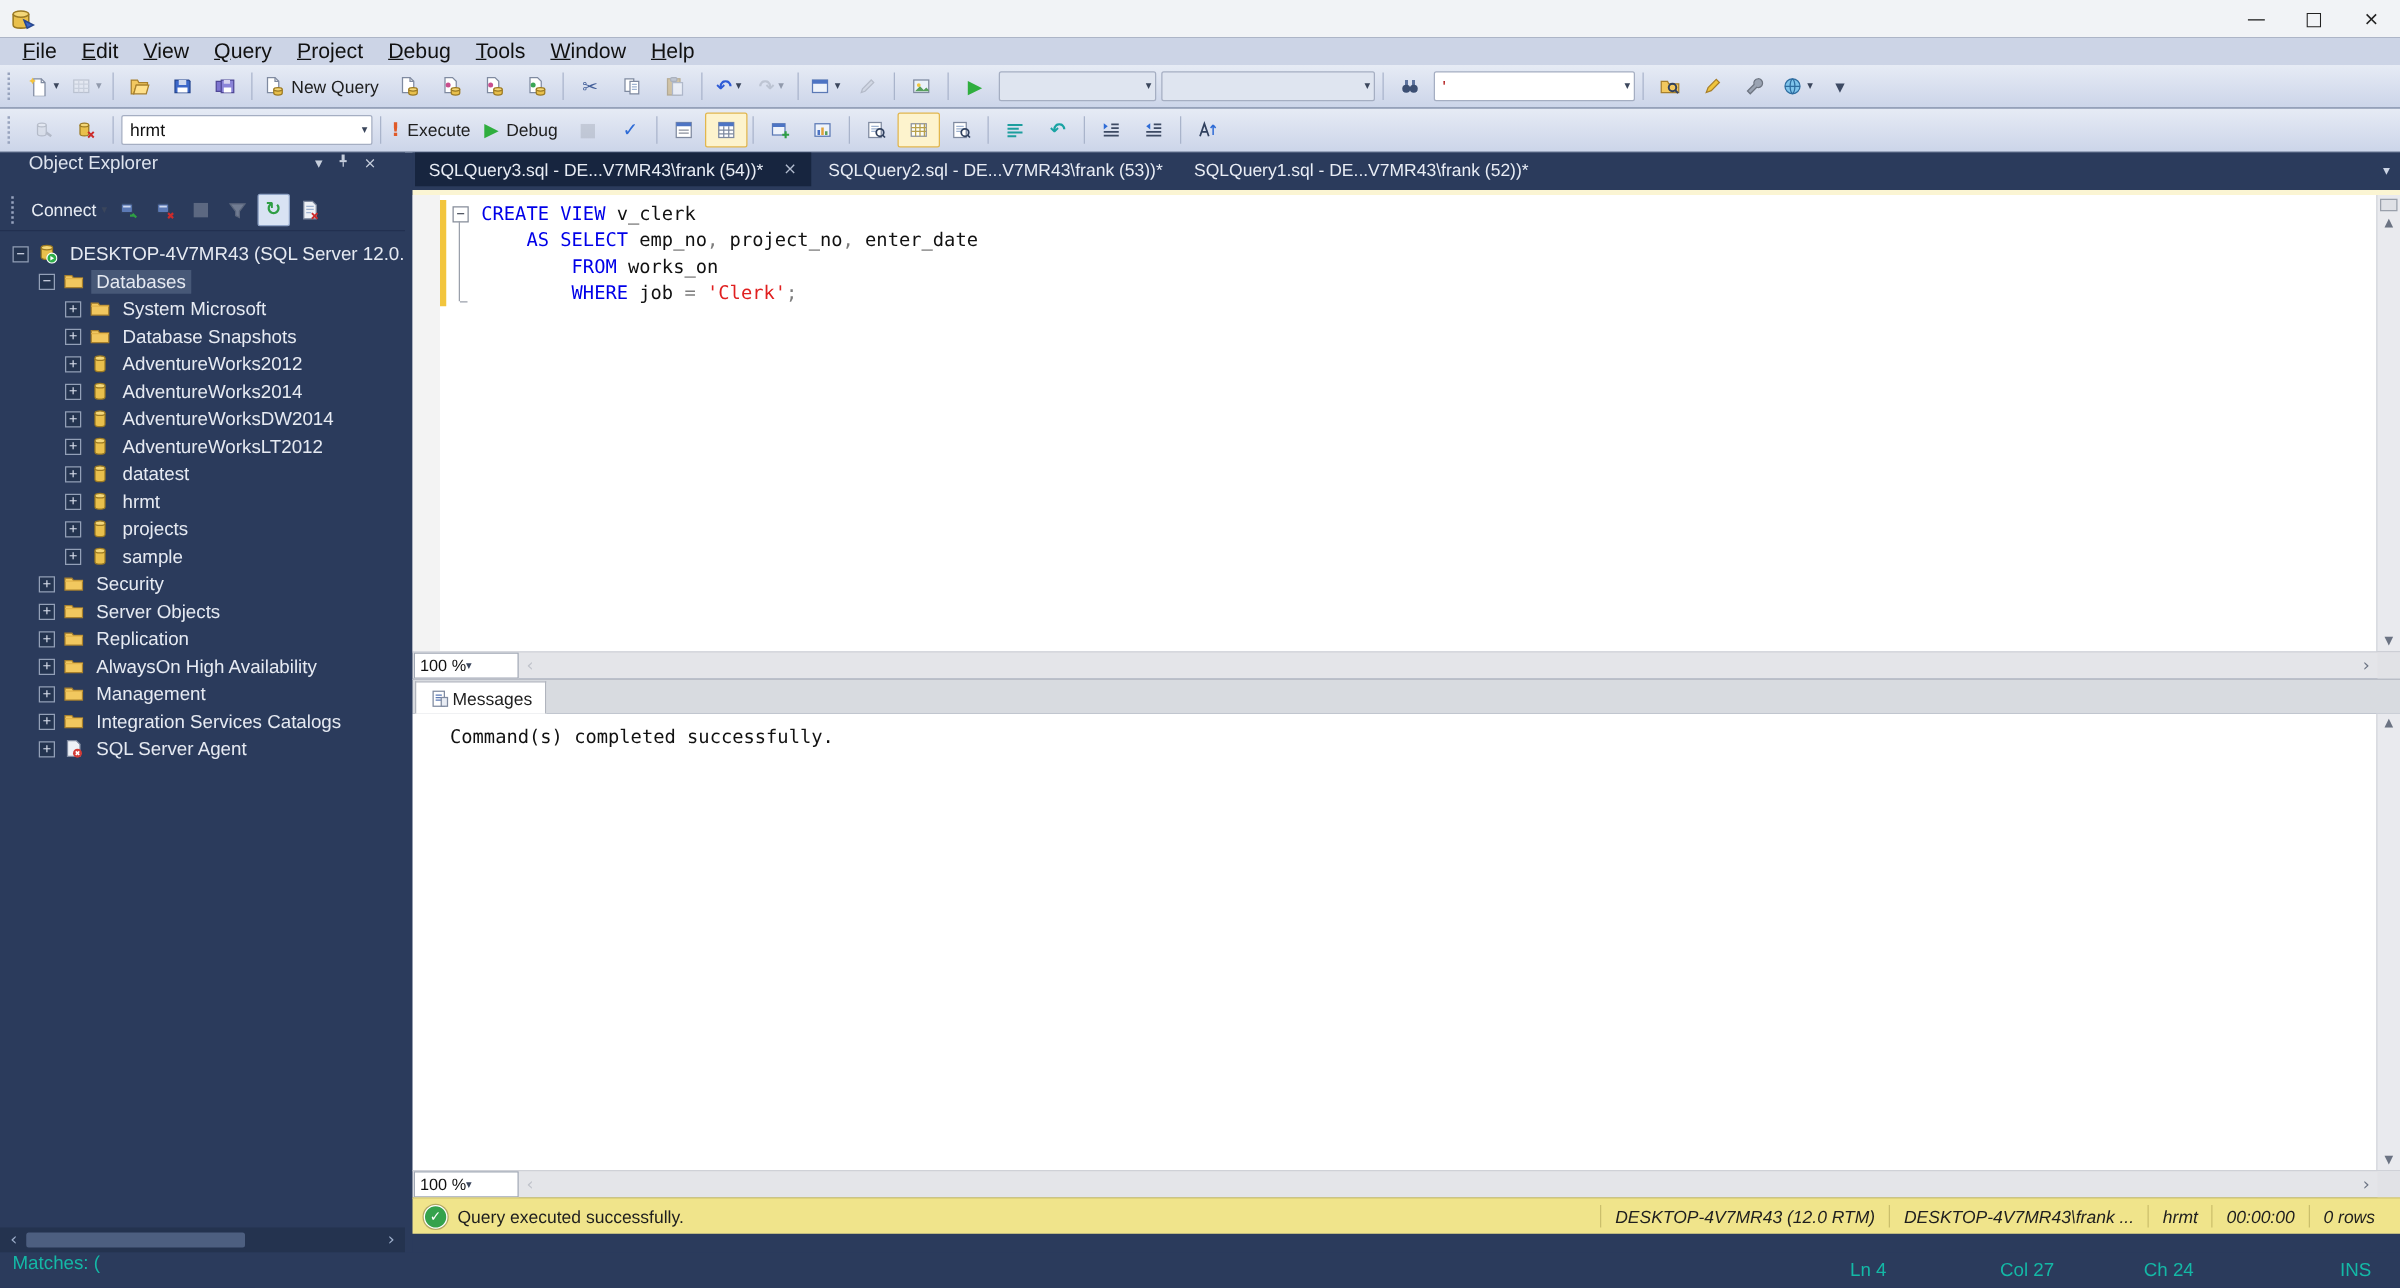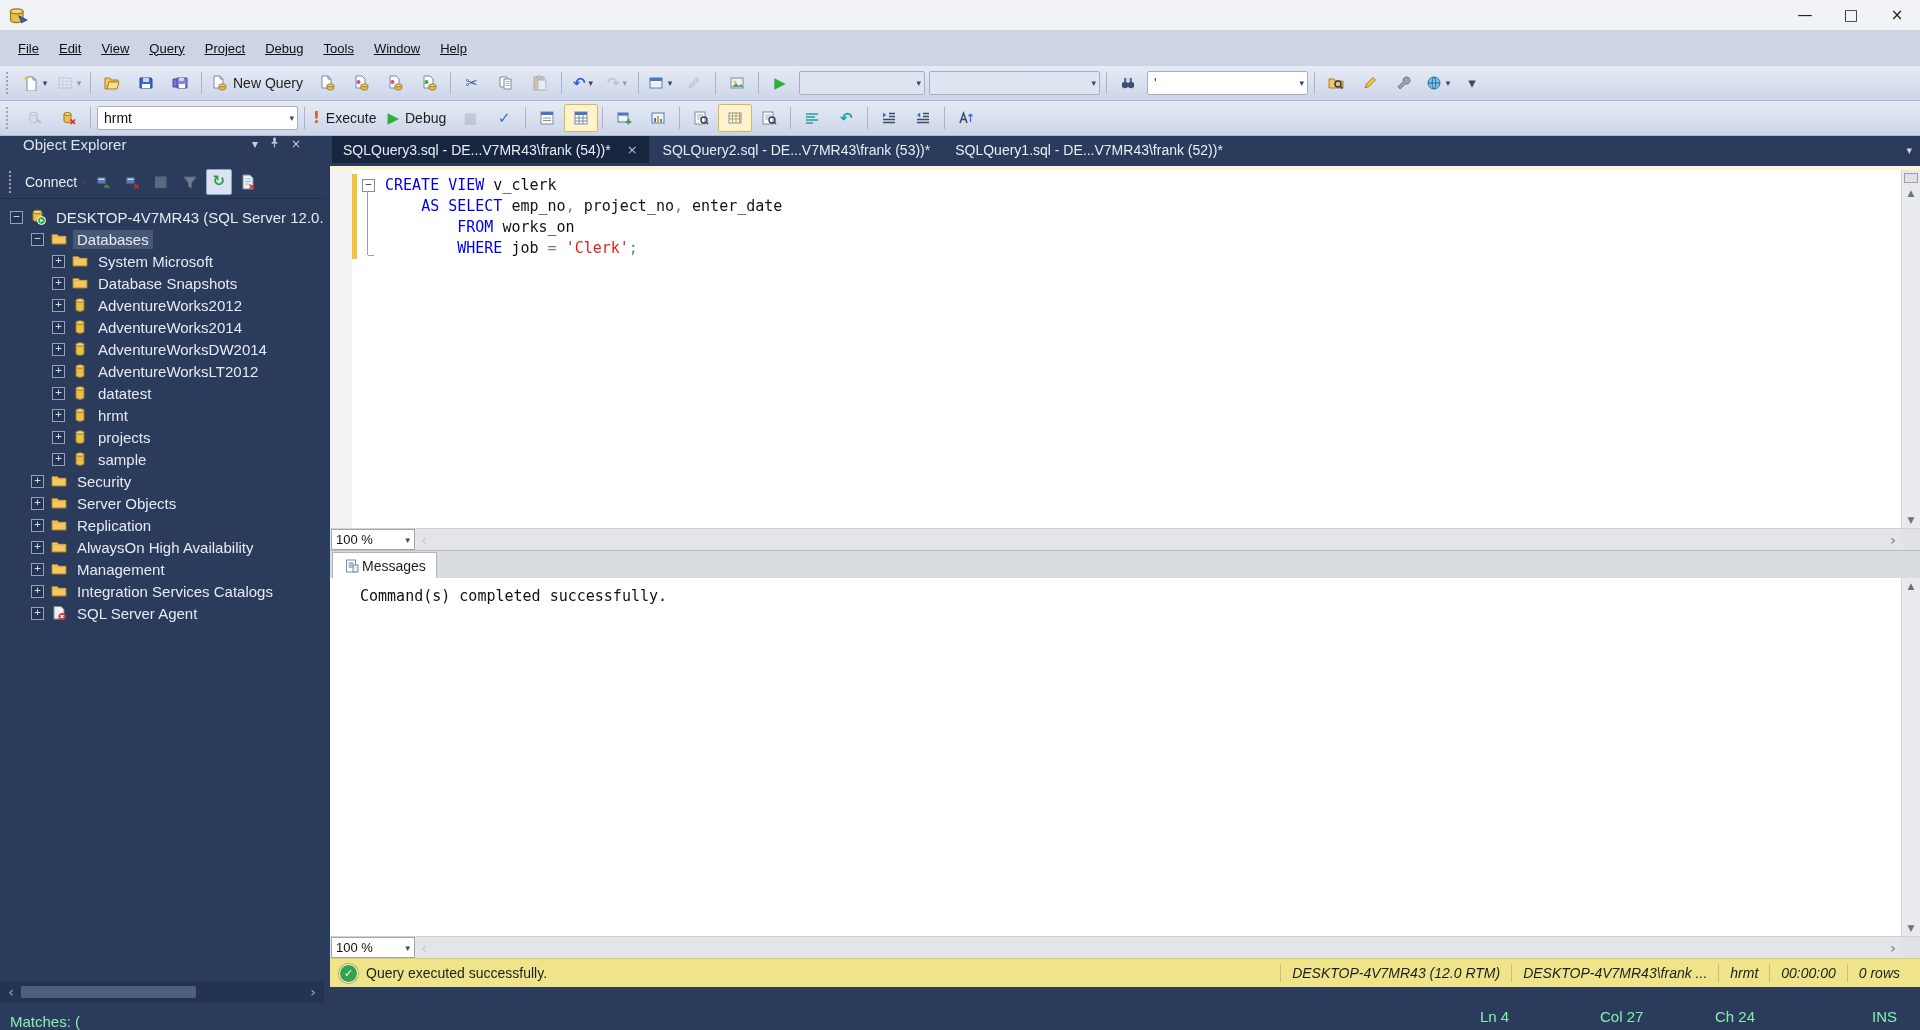--- a/index.html
+++ b/index.html
@@ -10,22 +10,22 @@
   
   .titlebar{height:30px;background:#f1f3f6;display:flex;align-items:center;padding-left:8px;
             font-size:15px;color:#1a1a1a;flex:none;}
   .app-icon{width:20px;height:20px;margin-right:7px;flex:none;}
   .title-text{white-space:nowrap;}
   .winbtns{margin-left:auto;display:flex;height:100%;}
   .winbtn{width:46px;height:100%;display:flex;align-items:center;justify-content:center;
           font-size:15px;color:#222;font-family:"DejaVu Sans",sans-serif;}
 
   
-  .menubar{height:36px;background:#ccd4e6;display:flex;align-items:center;padding-left:8px;
-           font-size:13px;color:#111;flex:none;text-decoration:underline;}
+  .menubar{height:22px;background:#ccd4e6;display:flex;align-items:center;padding-left:8px;
+           font-size:17px;color:#111;flex:none;}
   .menu-item{padding:3px 10px;}
   .menu-item u{text-decoration:underline;}
 
   
   .toolbar{height:34px;background:linear-gradient(#e6ebf5,#ccd5e9);display:flex;align-items:center;
            padding:0 4px;border-bottom:1px solid #aeb9d0;flex:none;}
   .grip{width:4px;height:22px;border-left:2px dotted #97a3bd;margin:0 6px 0 2px;}
   .tbtn{height:26px;min-width:26px;display:inline-flex;align-items:center;justify-content:center;
         gap:3px;padding:0 3px;border-radius:2px;border:1px solid transparent;}
   .tbtn .blab{font-size:14px;color:#1e1e1e;padding:0 3px;white-space:nowrap;}
@@ -95,21 +95,21 @@
   .c-k{color:#0000e8;} .c-p{color:#111;} .c-o{color:#7d7d7d;} .c-s{color:#e02020;}
 
   .vscroll{width:18px;flex:none;background:#e9eaee;border-left:1px solid #d4d6dc;
            display:flex;flex-direction:column;align-items:center;}
   .vs-box{width:12px;height:8px;border:1px solid #9aa0ab;background:#dfe1e6;margin:3px 0 2px;}
   .vs-arr{color:#6b7383;font-size:9px;margin:3px 0;font-family:"DejaVu Sans",sans-serif;}
   .vs-track{flex:1;}
 
   .hrow{height:21px;flex:none;background:#e4e5e9;display:flex;align-items:center;border-top:1px solid #cfd1d7;}
   .zoom-combo{width:74px;height:19px;background:#fff;border:1px solid #a0a7b4;margin-left:1px;
-              display:flex;align-items:center;justify-content:space-between;font-size:13px;color:#111;
+              display:flex;align-items:center;justify-content:flex-start;font-size:13px;color:#111;
               padding:0 4px;flex:none;}
   .h-arr{width:18px;text-align:center;font-size:14px;color:#c0c3cb;font-family:"DejaVu Sans",sans-serif;}
   .h-arr.on{color:#6b7383;}
   .h-track{flex:1;}
   .h-corner{width:18px;height:100%;background:#e1e2e6;flex:none;}
 
   .msg-tabs{height:27px;flex:none;background:#d8dbe0;display:flex;align-items:flex-end;padding-left:2px;
             border-top:1px solid #b9bdc6;}
   .msg-tab{height:25px;background:#fff;border:1px solid #b0b4bd;border-bottom:none;display:flex;
            align-items:center;gap:2px;padding:0 10px;font-size:14px;color:#1e1e1e;}
@@ -120,22 +120,22 @@
                 align-items:center;padding:0 9px;font-size:14px;color:#1e1e1e;}
   .qs-check{width:17px;height:17px;border-radius:50%;background:#35a24c;border:1px solid #fff;
             box-shadow:0 0 0 1px #b3a963;color:#fff;font-size:11px;line-height:17px;text-align:center;
             margin-right:8px;flex:none;font-family:"DejaVu Sans",sans-serif;}
   .qs-right{margin-left:auto;display:flex;align-items:center;height:100%;font-style:italic;}
   .qs-seg{padding:0 11px;border-left:1px solid #cbbf6c;display:flex;align-items:center;height:62%;
           white-space:nowrap;}
   .doc-gap{height:15px;flex:none;}
 
   
-  .statusbar{height:28px;flex:none;background:#2b3b5c;color:#86efac;font-size:15px;position:relative;
-             display:flex;align-items:flex-end;padding:0 10px;}
+  .statusbar{height:28px;flex:none;background:#2b3b5c;color:#14b8a6;font-size:15px;position:relative;
+             display:flex;align-items:flex-start;padding:0 10px;}
   .sb-item{position:absolute;top:0;height:100%;display:flex;align-items:center;}
 </style>
 </head>
 <body>
 
 <div class="app">
 
   <div class="titlebar">
     <span class="app-icon">
       <svg viewBox="0 0 16 16">

